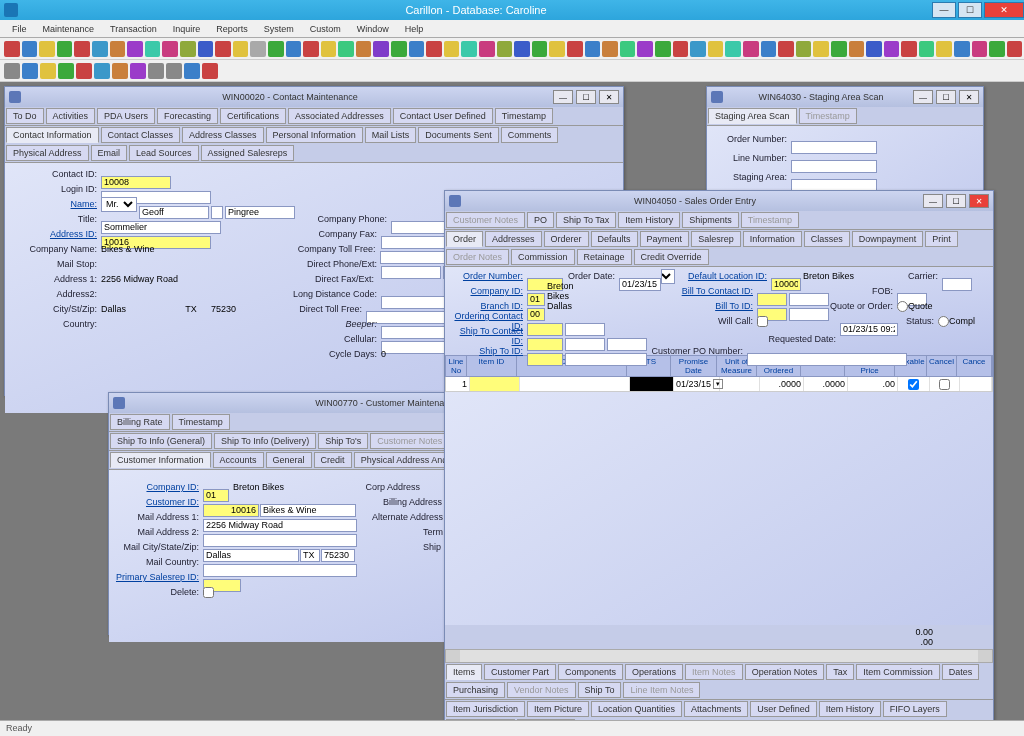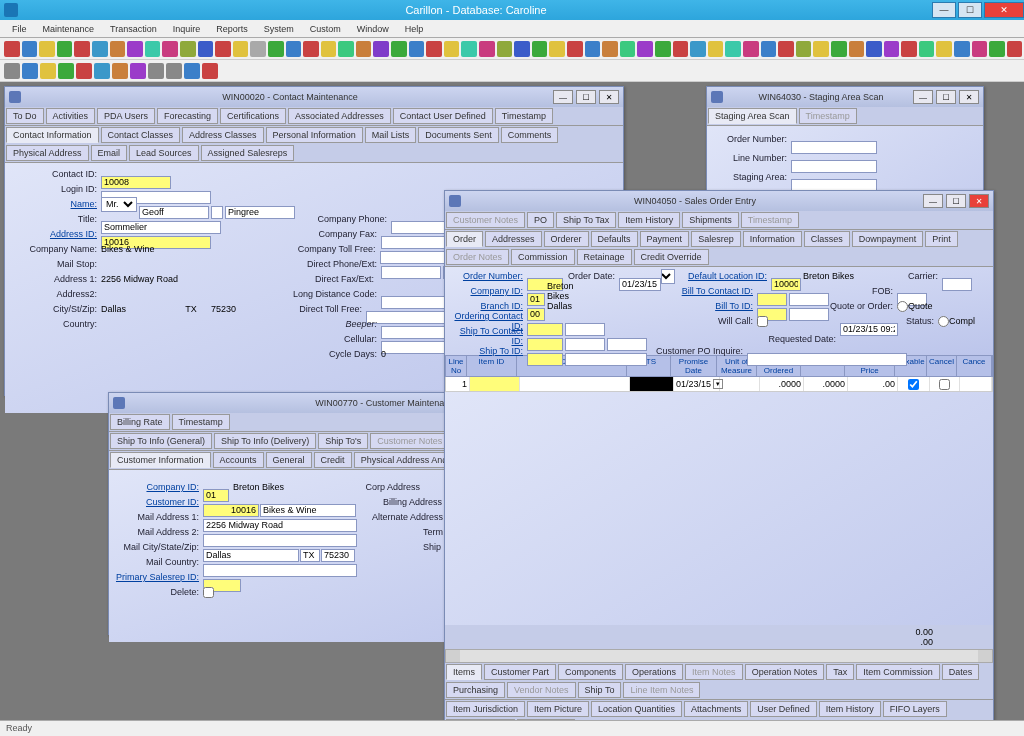--- a/index.html
+++ b/index.html
@@ -462,21 +462,21 @@
       <div class="row">
           <div class="lbl link" style="width:80px;">Ship To Contact ID:</div>
           <input class="fld yellow" style="width: 36px;">
           <input class="fld" style="width: 40px; margin-left: 2px;">
           <input class="fld" style="width: 40px; margin-left: 2px;">
         </div>
       <div class="row">
           <div class="lbl link" style="width:80px;">Ship To ID:</div>
           <input class="fld yellow" style="width: 36px;">
           <input class="fld" style="width: 82px; margin-left: 2px;">
-          <div class="lbl" style="width:100px;">Customer PO Inquire:</div>
+          <div class="lbl" style="width:100px;">Customer PO Number:</div>
           <input class="fld" style="width: 160px;">
         </div>
     </div>
 
     <div class="grid-head">
       <div class="gh" style="width:21px;">Line No</div>
       <div class="gh" style="width:50px;">Item ID</div>
       <div class="gh" style="width:110px;">Item Description</div>
       <div class="gh" style="width:44px;">ATS</div>
       <div class="gh" style="width:46px;">Promise Date</div>

